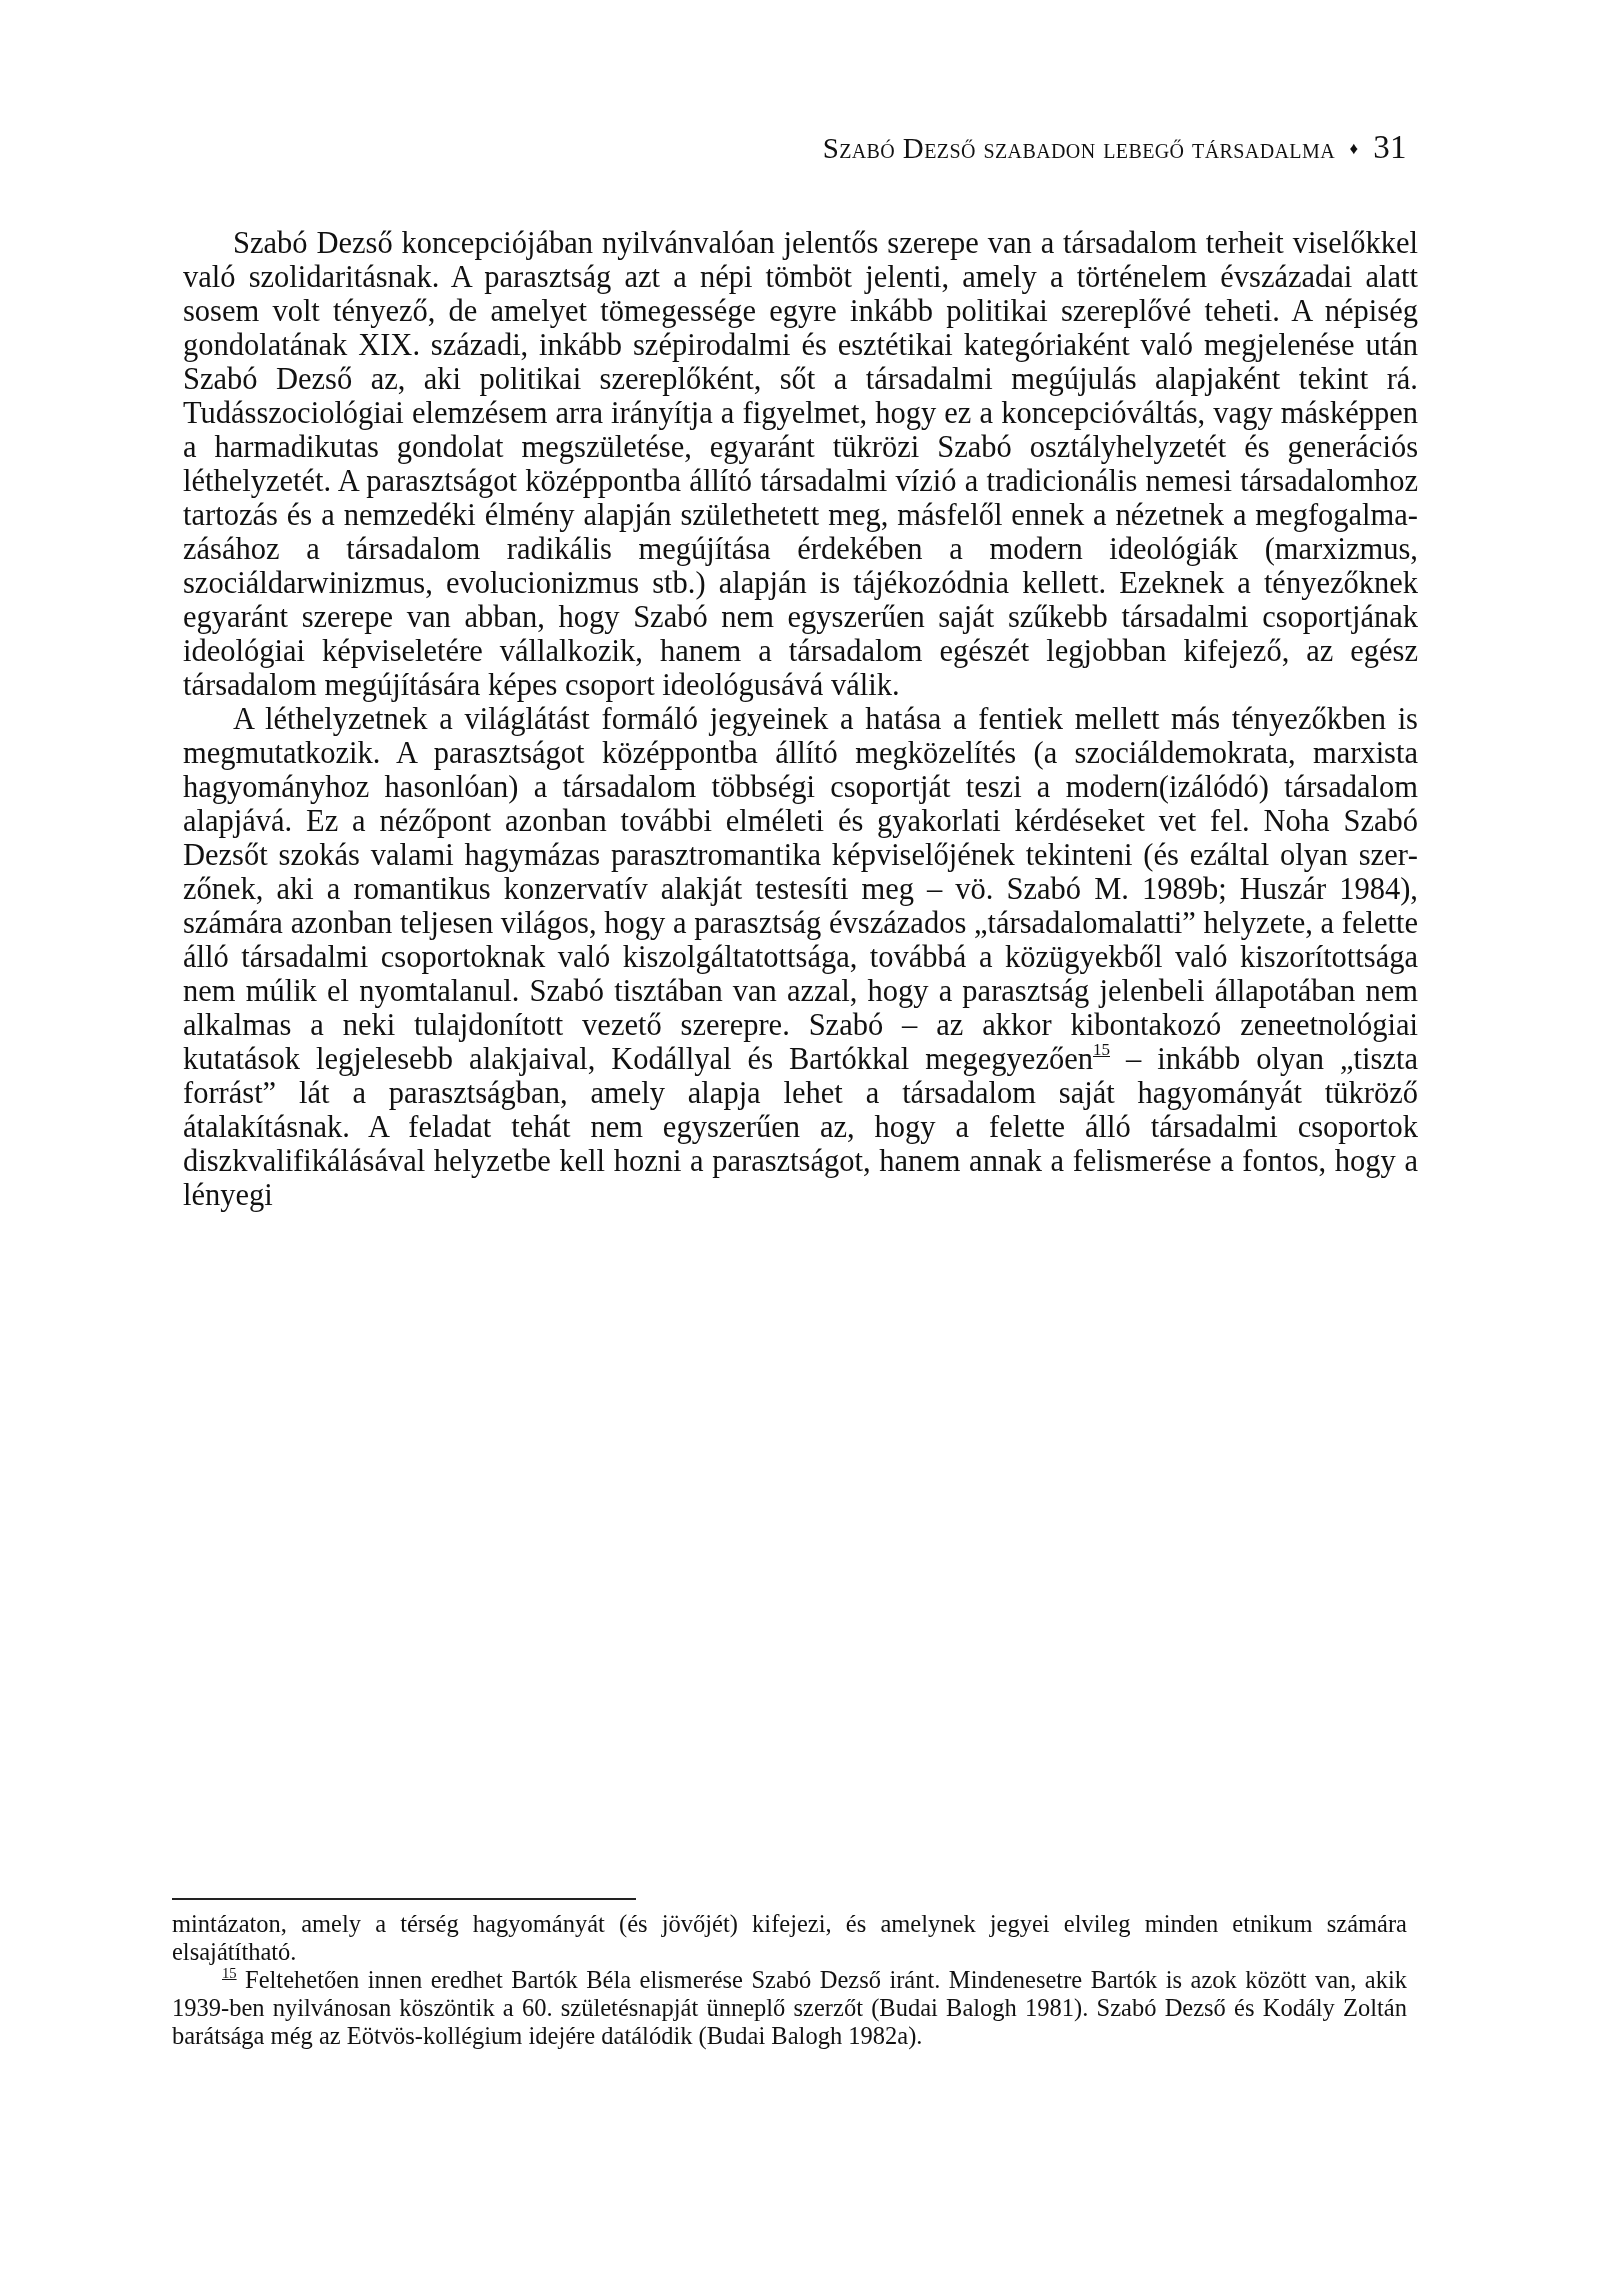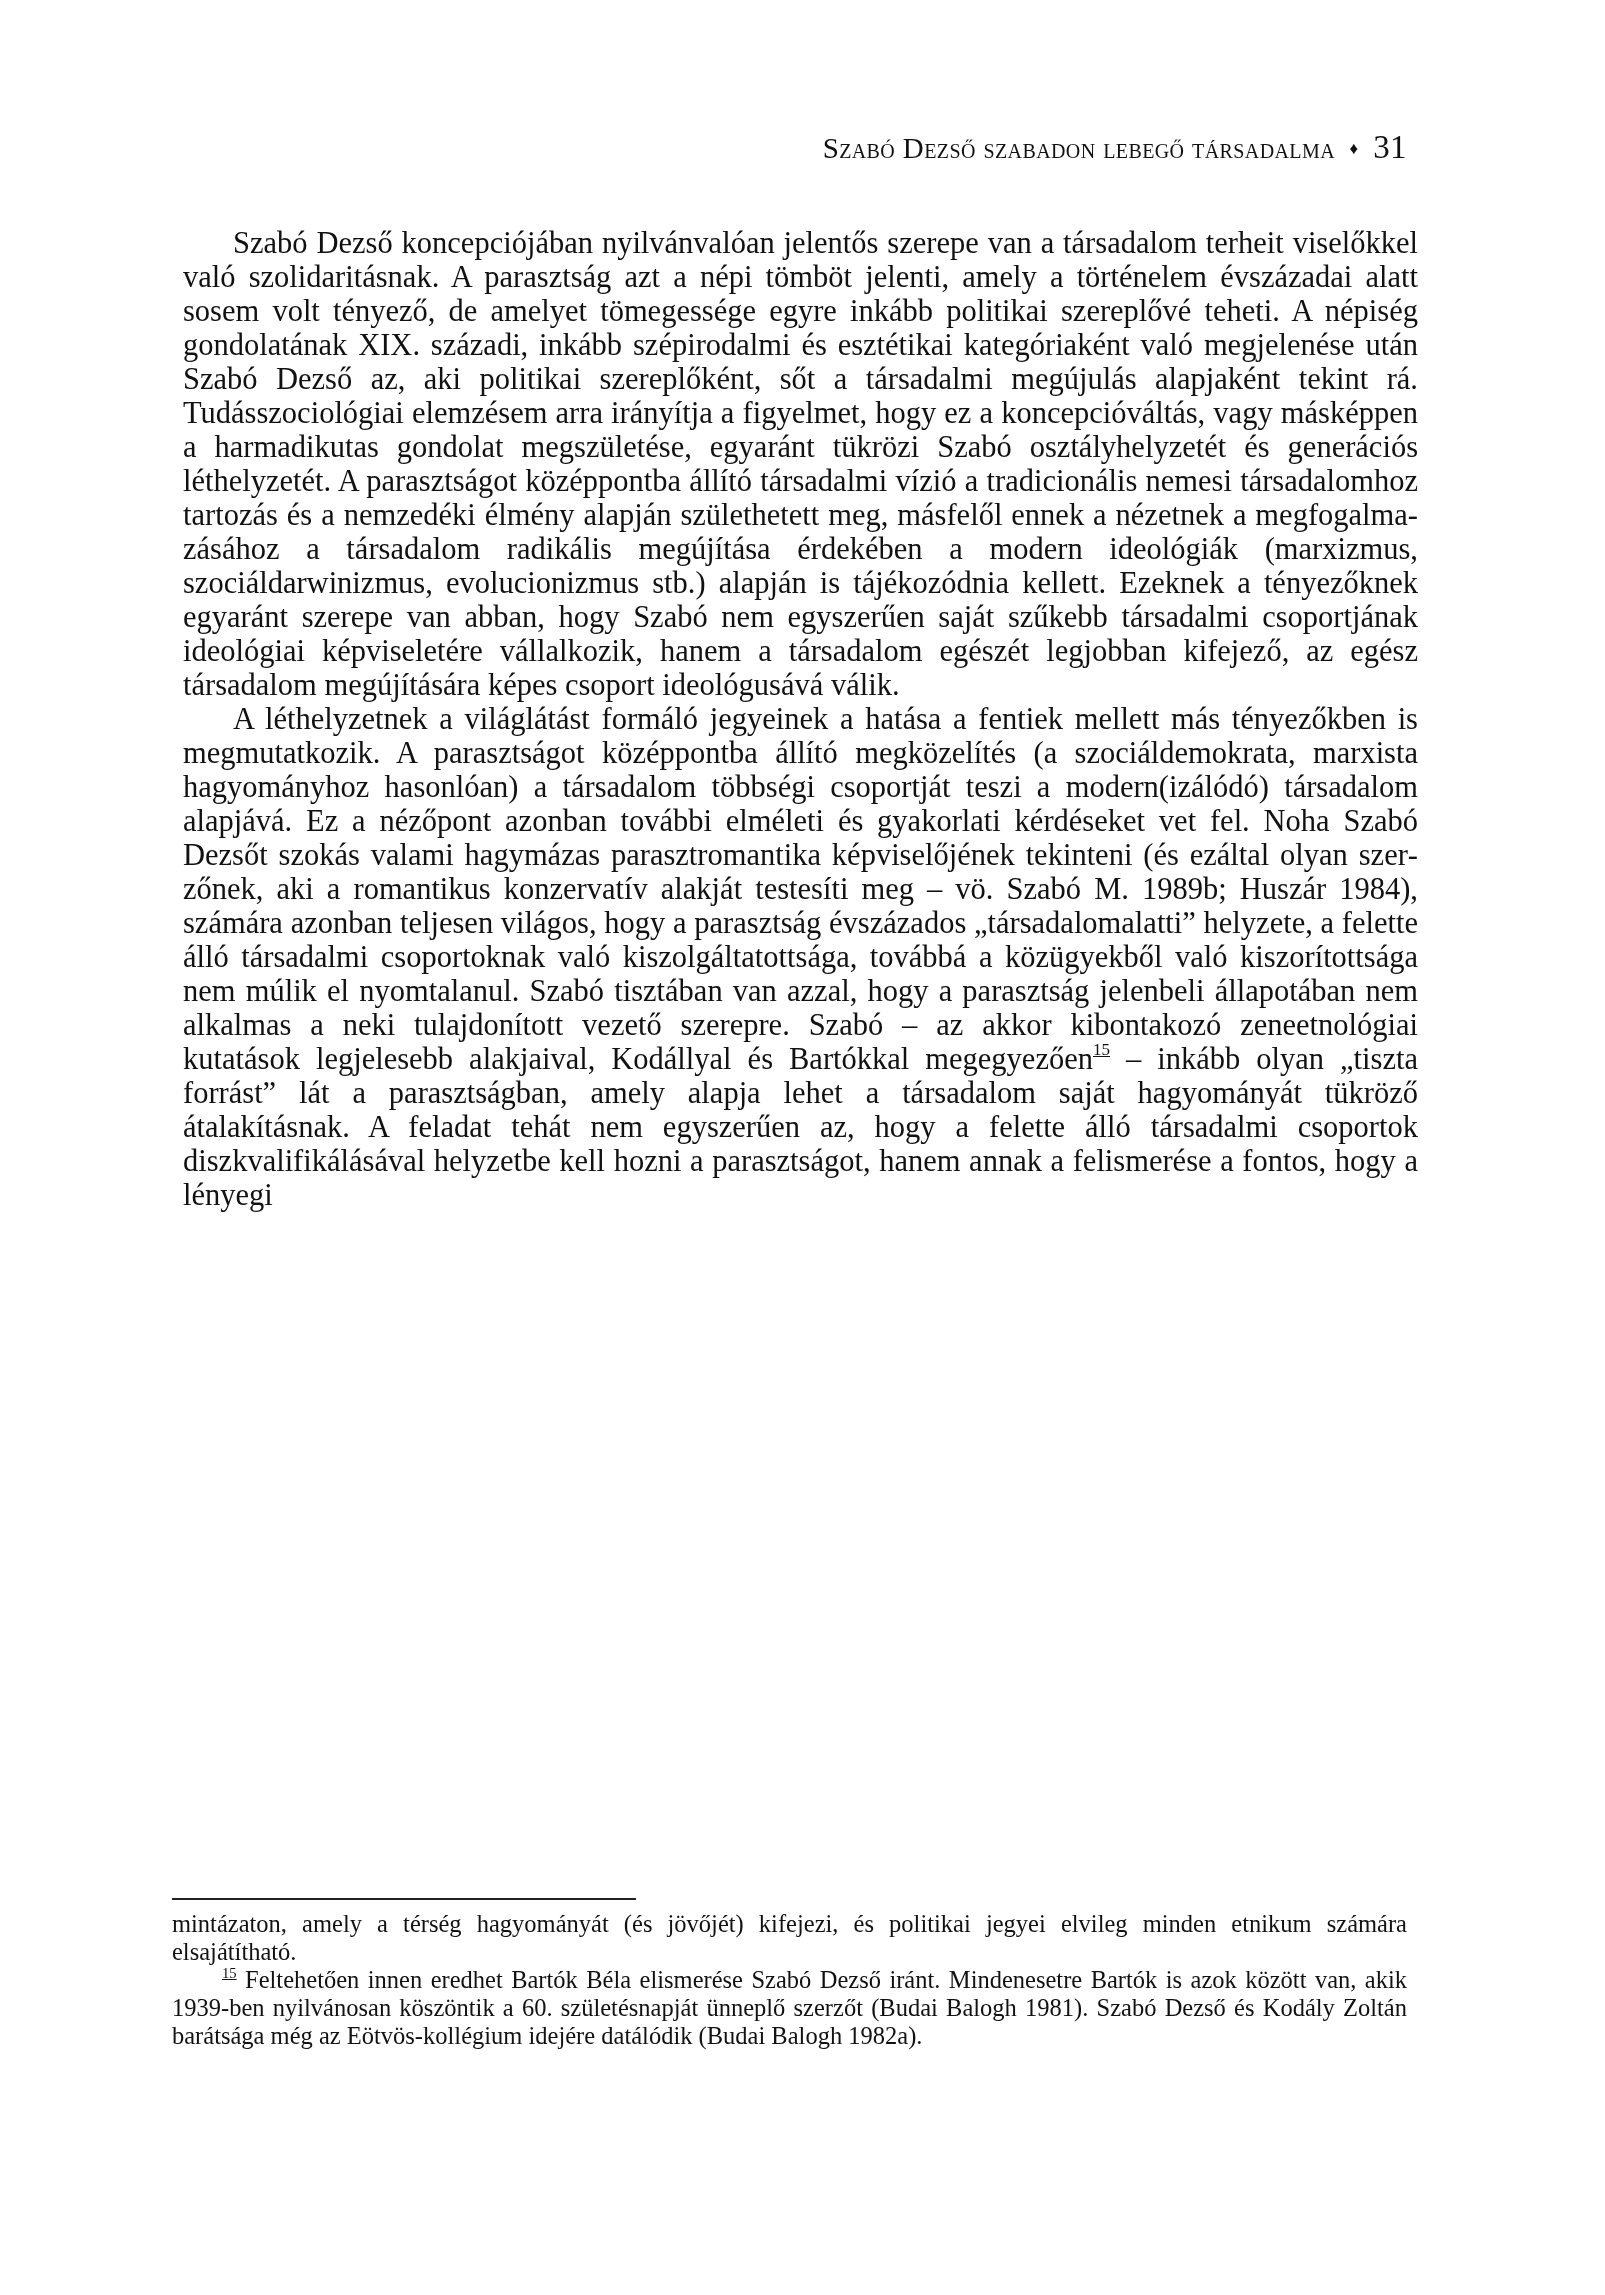--- a/index.html
+++ b/index.html
@@ -42,21 +42,21 @@
       <span>Szabó Dezső koncepciójában nyilvánvalóan jelentős szerepe van a társadalom terheit viselőkkel való szolidaritásnak. A parasztság azt a népi tömböt jelenti, amely a történelem évszázadai alatt sosem volt tényező, de amelyet tömegessége egyre inkább politikai szereplővé teheti. A népiség gondolatának XIX. századi, inkább szépirodalmi és esztétikai kategóriaként való megjelenése után Szabó Dezső az, aki politikai szereplőként, sőt a társadalmi megújulás alapjaként tekint rá. Tudásszociológiai elemzésem arra irányítja a figyelmet, hogy ez a koncepció­váltás, vagy másképpen a harmadikutas gondolat megszületése, egyaránt tükrözi Szabó osztályhelyzetét és generációs léthelyzetét. A parasztságot középpontba állító társadalmi vízió a tradicionális nemesi társadalomhoz tartozás és a nemze­déki élmény alapján születhetett meg, másfelől ennek a nézetnek a megfogalma­zásához a társadalom radikális megújítása érdekében a modern ideológiák (mar­xizmus, szociáldarwinizmus, evolucionizmus stb.) alapján is tájékozódnia kellett. Ezeknek a tényezőknek egyaránt szerepe van abban, hogy Szabó nem egyszerűen saját szűkebb társadalmi csoportjának ideológiai képviseletére vállalkozik, hanem a társadalom egészét legjobban kifejező, az egész társadalom megújítására képes csoport ideológusává válik.</span>
     </p>
     <p>
       <span>A léthelyzetnek a világlátást formáló jegyeinek a hatása a fentiek mellett más tényezőkben is megmutatkozik. A parasztságot középpontba állító megközelítés (a szociáldemokrata, marxista hagyományhoz hasonlóan) a társadalom többségi csoportját teszi a modern(izálódó) társadalom alapjává. Ez a nézőpont azonban további elméleti és gyakorlati kérdéseket vet fel. Noha Szabó Dezsőt szokás vala­mi hagymázas parasztromantika képviselőjének tekinteni (és ezáltal olyan szer­zőnek, aki a romantikus konzervatív alakját testesíti meg – vö. Szabó M. 1989b; Huszár 1984), számára azonban teljesen világos, hogy a parasztság évszázados „társadalomalatti” helyzete, a felette álló társadalmi csoportoknak való kiszol­gáltatottsága, továbbá a közügyekből való kiszorítottsága nem múlik el nyomta­lanul. Szabó tisztában van azzal, hogy a parasztság jelenbeli állapotában nem alkalmas a neki tulajdonított vezető szerepre. Szabó – az akkor kibontakozó zeneetnológiai kutatások legjelesebb alakjaival, Kodállyal és Bartókkal megegye­zően</span><sup>15</sup><span> – inkább olyan „tiszta forrást” lát a parasztságban, amely alapja lehet a tár­sadalom saját hagyományát tükröző átalakításnak. A feladat tehát nem egysze­rűen az, hogy a felette álló társadalmi csoportok diszkvalifikálásával helyzetbe kell hozni a parasztságot, hanem annak a felismerése a fontos, hogy a lényegi</span>
     </p>
   </div>
 
   <div class="fn-rule"></div>
 
   <div class="footnotes">
-    <p>mintázaton, amely a térség hagyományát (és jövőjét) kifejezi, és politikai jegyei elvileg minden etni­kum számára elsajátítható.</p>
+    <p>mintázaton, amely a térség hagyományát (és jövőjét) kifejezi, és amelynek jegyei elvileg minden etni­kum számára elsajátítható.</p>
     <p class="fn">
       <sup>15</sup>
       <span>Feltehetően innen eredhet Bartók Béla elismerése Szabó Dezső iránt. Mindenesetre Bartók is azok között van, akik 1939-ben nyilvánosan köszöntik a 60. születésnapját ünneplő szerzőt (Budai Balogh 1981). Szabó Dezső és Kodály Zoltán barátsága még az Eötvös-kollégium idejére datálódik (Budai Balogh 1982a).</span>
     </p>
   </div>
 
 </div>
 
 
 </body></html>

